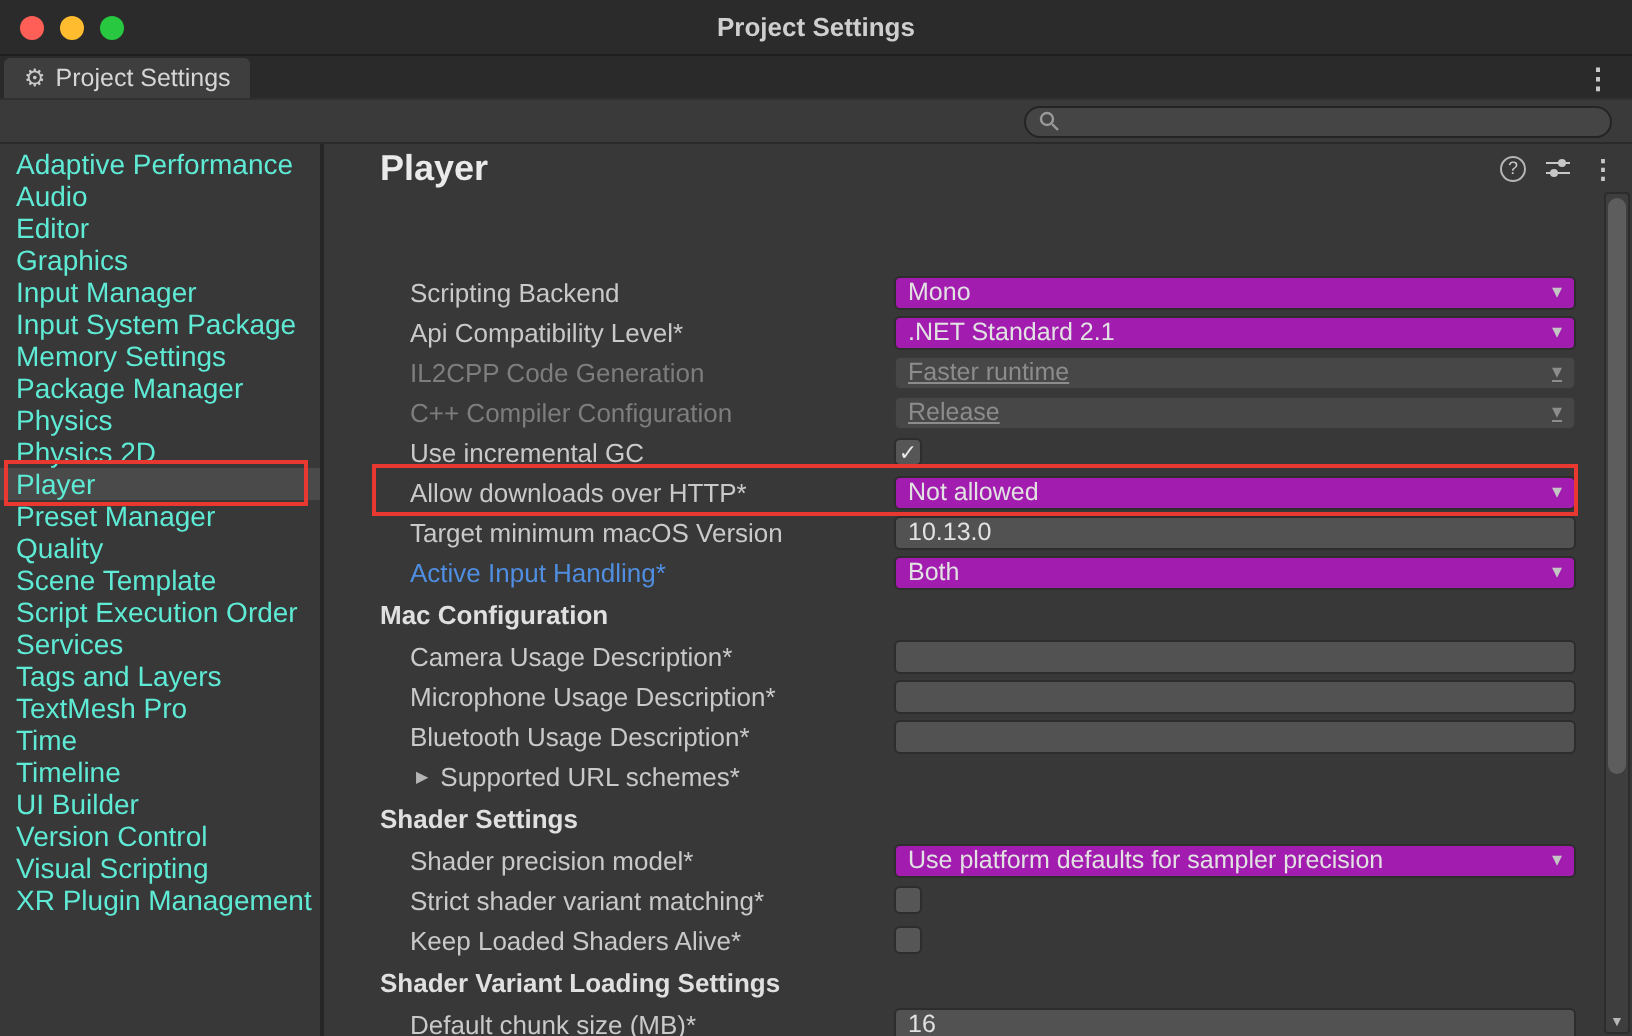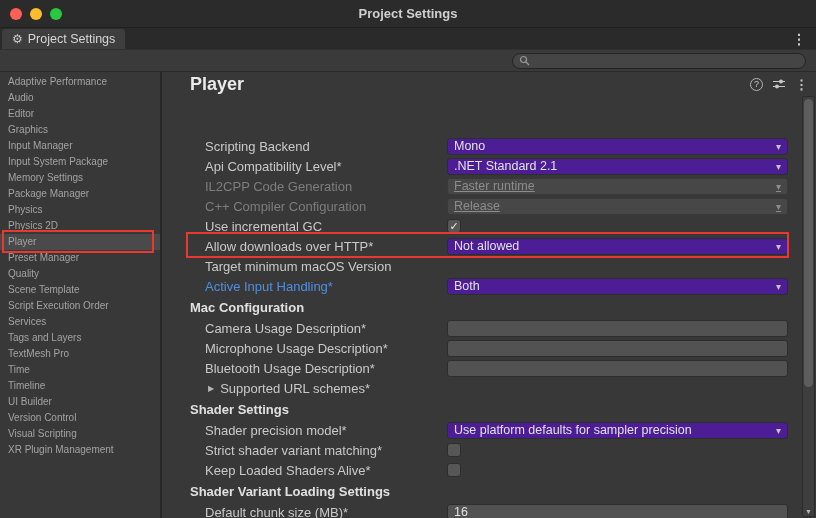--- a/index.html
+++ b/index.html
@@ -30,21 +30,21 @@
   
   .searchrow{height:22px;background:#3a3a3a;border-bottom:1px solid #2a2a2a;
     display:flex;align-items:center;justify-content:flex-end;padding-right:10px;}
   .searchbox{width:294px;height:16px;background:#454545;border:1px solid #242424;
     border-radius:8px;display:flex;align-items:center;padding:0 6px;gap:4px;color:#bdbdbd;font-size:12px;}
 
   
   .bodyarea{display:flex;height:446px;}
   .sidebar{width:162px;flex:none;background:#383838;border-right:2px solid #262626;
     padding-top:2px;overflow:hidden;}
-  .side-item{height:16px;line-height:16px;padding-left:8px;font-size:10px;color:#a3a3a3;
+  .side-item{height:16px;line-height:16px;padding-left:8px;font-size:14px;color:#5eead4;
     white-space:nowrap;overflow:hidden;}
   .side-item.selected{background:#4a4a4a;}
 
   .main{flex:1;position:relative;background:#383838;}
   .main-header{height:24px;display:flex;align-items:center;padding:0 8px 0 28px;}
   .main-title{font-size:18px;font-weight:bold;color:#eaeaea;}
   .hdr-icons{margin-left:auto;display:flex;align-items:center;gap:9px;}
   .help-icon{width:13px;height:13px;border-radius:50%;border:1px solid #b5b5b5;
     font-size:9px;display:flex;align-items:center;justify-content:center;color:#c9c9c9;}
   .kebab{font-size:13px;font-weight:bold;color:#c8c8c8;}
@@ -52,21 +52,21 @@
   .rows{position:absolute;top:24px;left:0;right:0;bottom:0;overflow:hidden;margin-top:40px;}
   .row{display:flex;align-items:center;height:20px;padding:0 28px 0 43px;}
   .row .label{width:242px;flex:none;font-size:13px;color:#c9c9c9;white-space:nowrap;overflow:hidden;}
   .row.disabled .label{color:#7d7d7d;}
   .label.hl{color:var(--hl);}
   .row-header{height:22px;align-items:flex-end;padding:0 19px 3px 28px;
     font-weight:bold;color:#e0e0e0;font-size:13px;}
   .row-foldout{padding-left:46px;color:#c9c9c9;}
   .fold-tri{font-size:8px;color:#b5b5b5;margin-right:6px;}
 
-  .ctrl{flex:1;height:17px;background:#4c1d95;border:1px solid #2d2d2d;border-radius:3px;
+  .ctrl{flex:1;height:17px;background:#a21caf;border:1px solid #2d2d2d;border-radius:3px;
     display:flex;align-items:center;padding:0 6px;font-size:12.5px;color:#e2e2e2;min-width:0;}
   .ctrl .val{flex:1;white-space:nowrap;overflow:hidden;}
   .ctrl .arrow{font-size:10px;color:#c4c4c4;margin-left:4px;flex:none;}
   .ctrl.dropdown.disabled{background:#474747;color:#8c8c8c;border-color:#393939;text-decoration:underline;}
   .ctrl.dropdown.disabled .arrow{color:#8c8c8c;}
   .ctrl.textfield{background:#525252;}
   .checkbox{width:14px;height:14px;flex:none;background:#565656;border:1px solid #2d2d2d;
     border-radius:3px;display:flex;align-items:center;justify-content:center;
     font-size:11px;color:#e9e9e9;}
 
@@ -195,20 +195,23 @@
           </div>
           <div class="row">
             <span class="label">Allow downloads over HTTP*</span>
             <div class="ctrl dropdown">
               <span class="val">Not allowed</span>
               <span class="arrow">▾</span>
             </div>
           </div>
           <div class="row">
             <span class="label">Target minimum macOS Version</span>
+            <div class="ctrl textfield">
+              <span class="val">10.13.0</span>
+            </div>
           </div>
           <div class="row">
             <span class="label hl">Active Input Handling*</span>
             <div class="ctrl dropdown">
               <span class="val">Both</span>
               <span class="arrow">▾</span>
             </div>
           </div>
           <div class="row row-header">
             <span>Mac Configuration</span>

